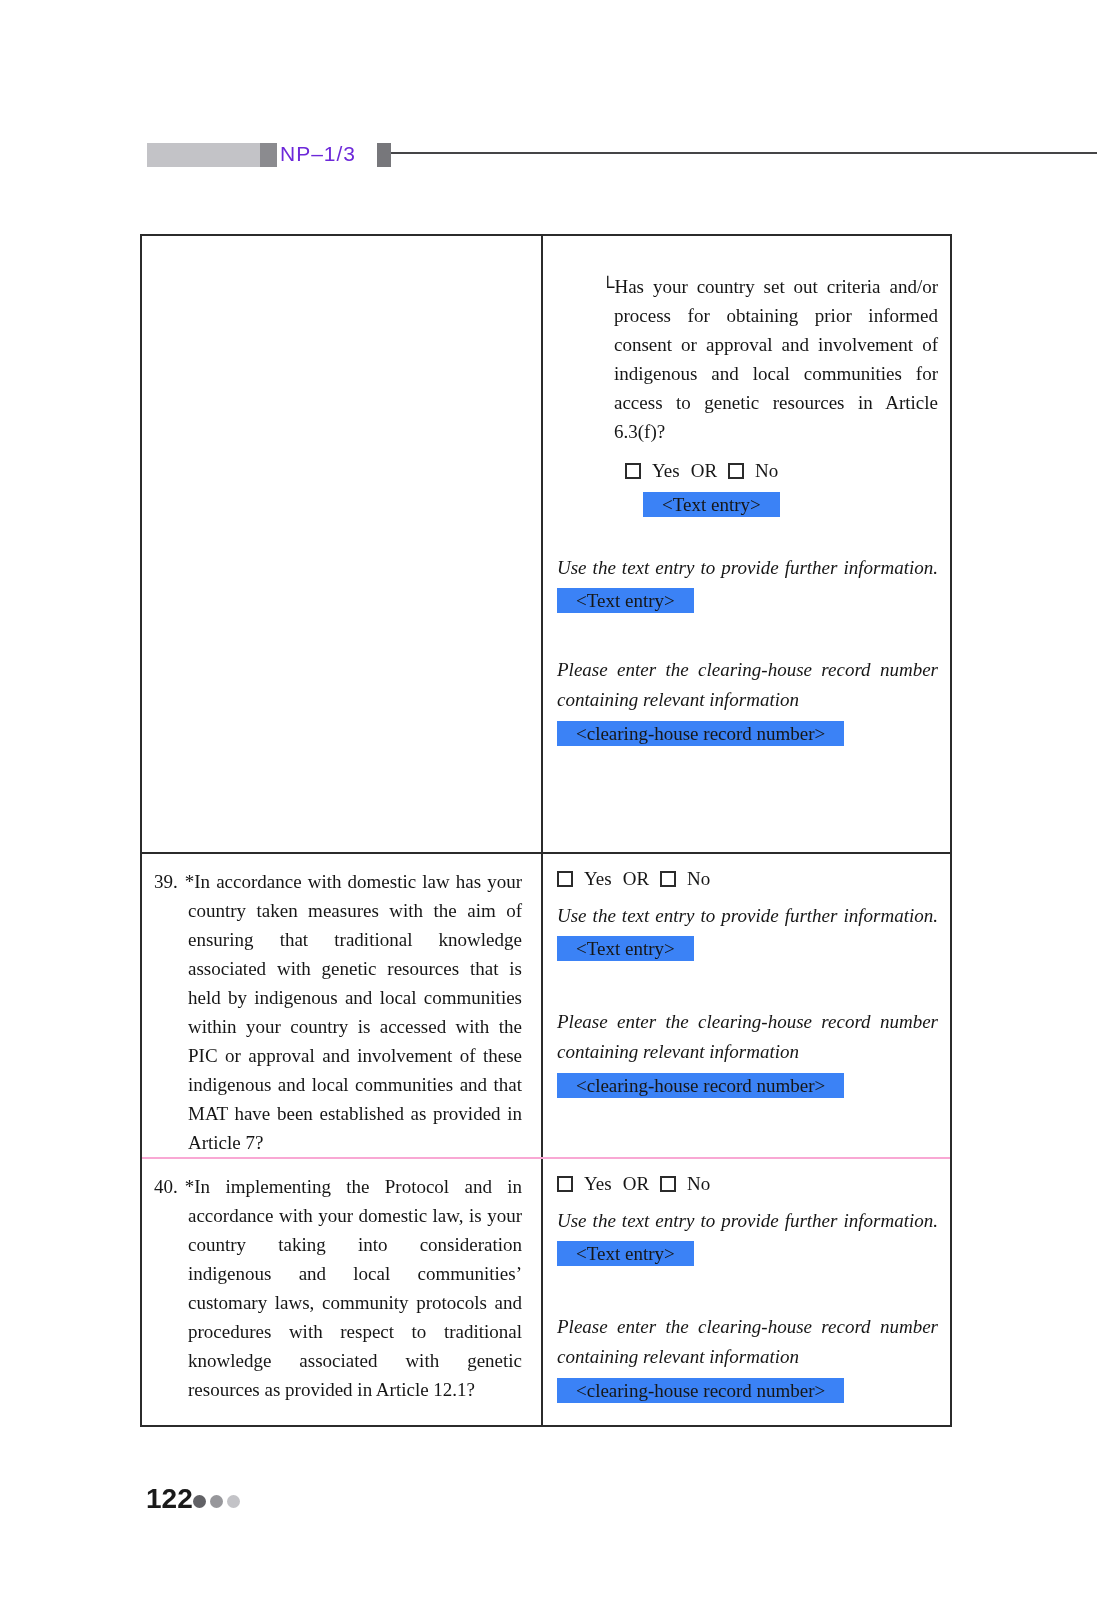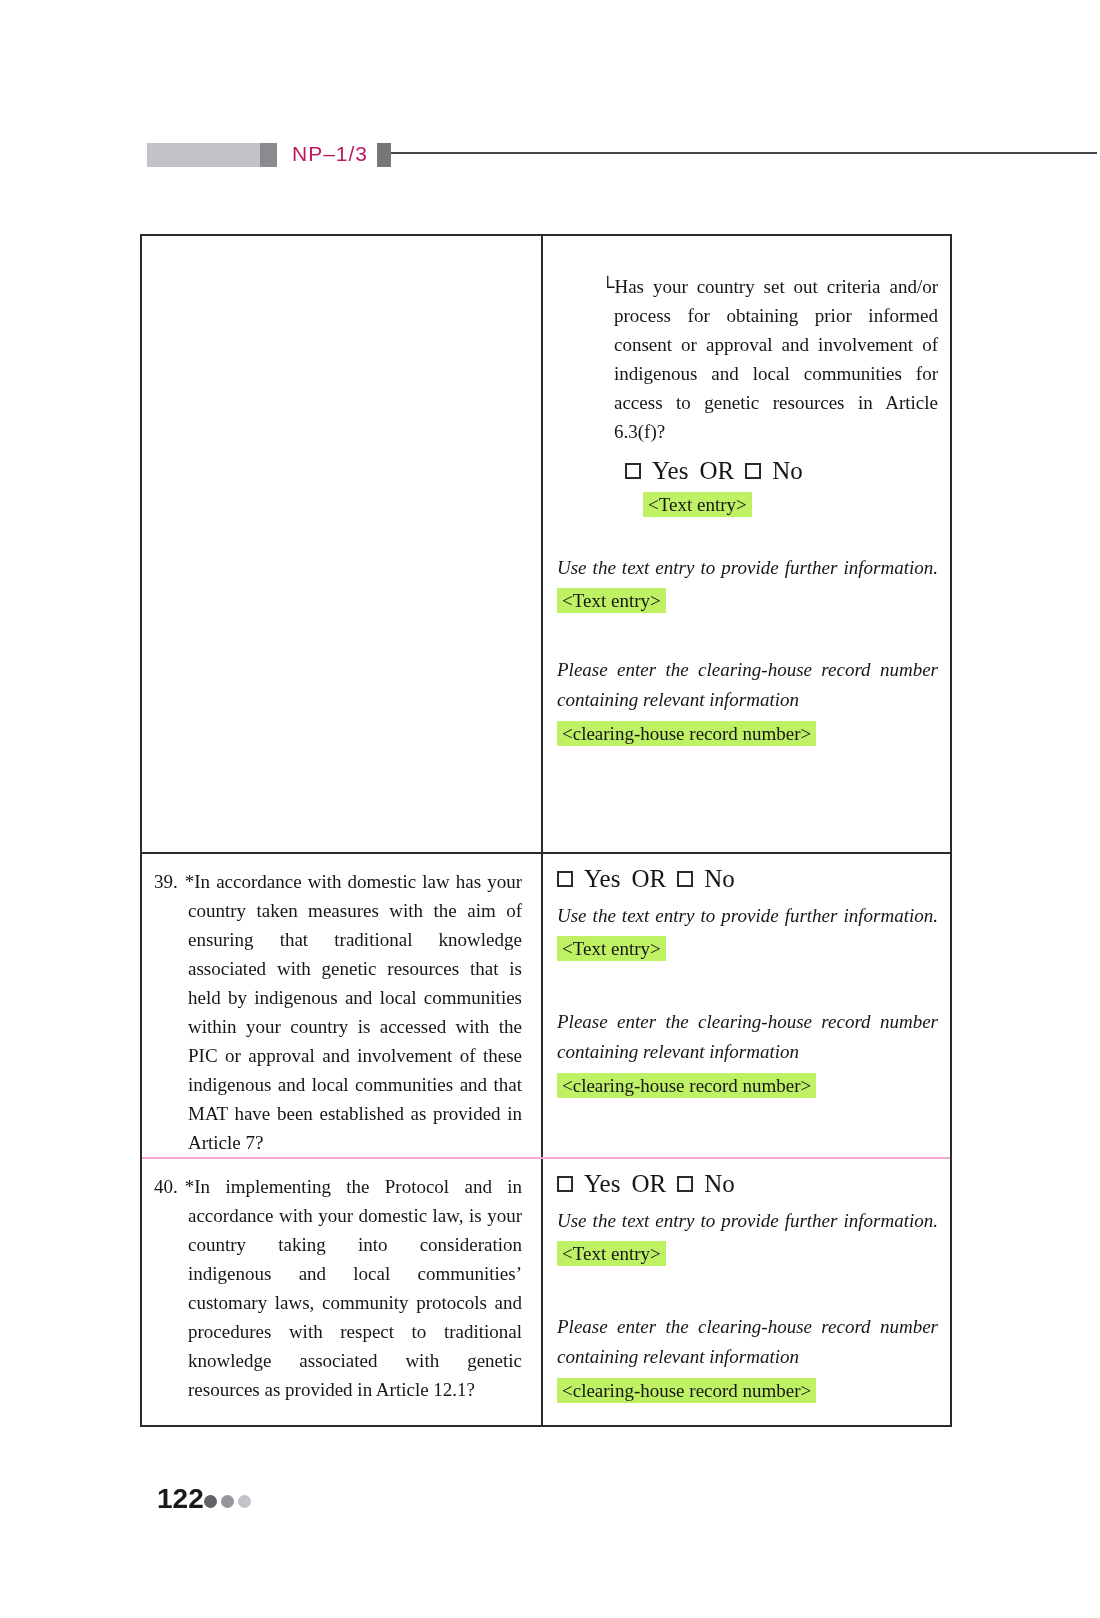--- a/index.html
+++ b/index.html
@@ -5,22 +5,22 @@
   html,body { margin:0; padding:0; background:#ffffff; }
   .page {
     position:relative; width:1100px; height:1618px; background:#ffffff;
     font-family:"Liberation Serif","DejaVu Serif",serif;
     color:#161616; overflow:hidden;
   }
 
   
   .hdr-bar   { position:absolute; left:147px; top:143px; width:113px; height:24px; background:#c3c3c7; }
   .hdr-cap   { position:absolute; left:260px; top:143px; width:17px;  height:24px; background:#8b8b8f; }
-  .hdr-code  { position:absolute; left:292px; top:142px; font-family:"Liberation Sans","DejaVu Sans",sans-serif;
-               font-size:21px; letter-spacing:1px; color:#be185d; }
+  .hdr-code  { position:absolute; left:280px; top:142px; font-family:"Liberation Sans","DejaVu Sans",sans-serif;
+               font-size:21px; letter-spacing:1px; color:#6d28d9; }
   .hdr-sq    { position:absolute; left:377px; top:143px; width:14px; height:24px; background:#77777b; }
   .hdr-rule  { position:absolute; left:391px; top:152px; width:706px; height:2px; background:#454547; }
 
   
   .form-table {
     position:absolute; left:140px; top:234px; width:812px; height:1193px;
     border:2px solid #2b2b2b; box-sizing:border-box;
     display:flex; flex-direction:column;
   }
   .row { display:grid; grid-template-columns:401px 1fr; box-sizing:border-box; }
@@ -31,41 +31,41 @@
   .q-cell { border-right:2px solid #2b2b2b; padding:13px 19px 0 12px; }
   .a-cell { padding:0 12px 0 14px; }
 
   
   p, .line { margin:0; font-size:19px; line-height:29px; }
   .q { padding-left:34px; text-indent:-34px; text-align:justify; }
   .qnum { padding-right:7px; }
 
   .subq { margin:36px 0 0 44px; padding-left:13px; text-indent:-13px; text-align:justify; }
 
-  .cbrow { display:inline-flex; align-items:center; gap:11px; margin-top:13px; font-size:25px; line-height:24px; }
+  .cbrow { display:inline-flex; align-items:center; gap:11px; margin-top:13px; font-size:19px; line-height:24px; }
   .cbrow-indent { margin-left:68px; }
   .cb { width:16px; height:16px; border:2px solid #2b2b2b; background:#fff; display:inline-block; box-sizing:border-box; }
 
   .please { margin:14px 0 0 71px; font-style:italic; text-align:justify; text-align-last:justify; width:300px; }
 
-  .hl { display:inline-block; background:#bef264; padding:2px 5px; font-size:19px; line-height:21px; }
+  .hl { display:inline-block; background:#3b82f6; padding:2px 19px; font-size:19px; line-height:21px; }
   .entry-nested { margin:9px 0 0 86px; }
   .entry-flush  { margin-top:6px; }
 
   .use-line { font-style:italic; text-align:justify; text-align-last:justify; }
   .chr-prompt { font-style:italic; text-align:justify; line-height:30px; }
   .chr1 { text-align-last:justify; }
 
   .t-use38 { margin-top:36px; }
   .t-chr   { margin-top:42px; }
   .r-use   { margin-top:10px; }
   .r-chr   { margin-top:46px; }
 
   
-  .footer { position:absolute; left:157px; top:1483px; display:flex; align-items:center; }
+  .footer { position:absolute; left:146px; top:1483px; display:flex; align-items:center; }
   .pagenum { font-family:"Liberation Sans","DejaVu Sans",sans-serif; font-weight:bold; font-size:28px; color:#1a1a1a; }
   .dots { display:flex; gap:4px; margin-top:4px; }
   .dot { width:13px; height:13px; border-radius:50%; display:inline-block; }
   .dot1 { background:#626266; }
   .dot2 { background:#97979b; }
   .dot3 { background:#c3c3c7; }
 </style>
 </head>
 <body>
 

